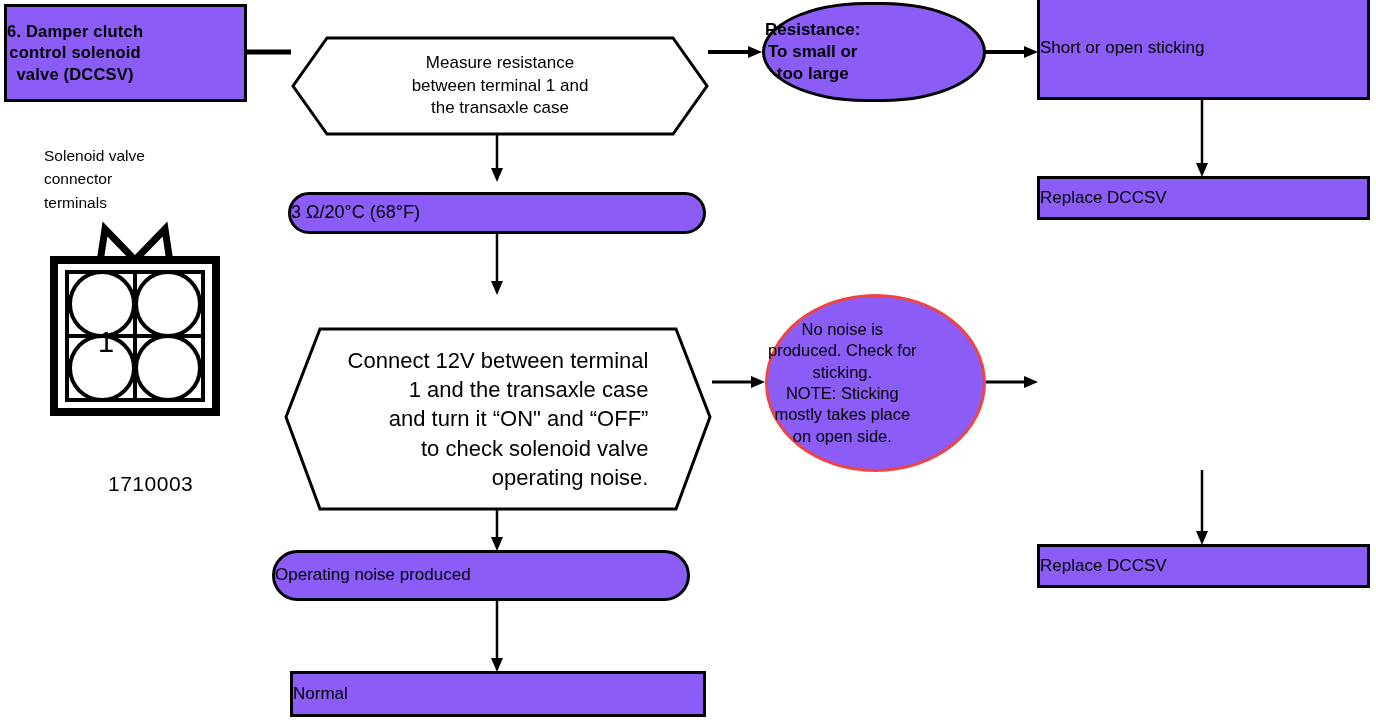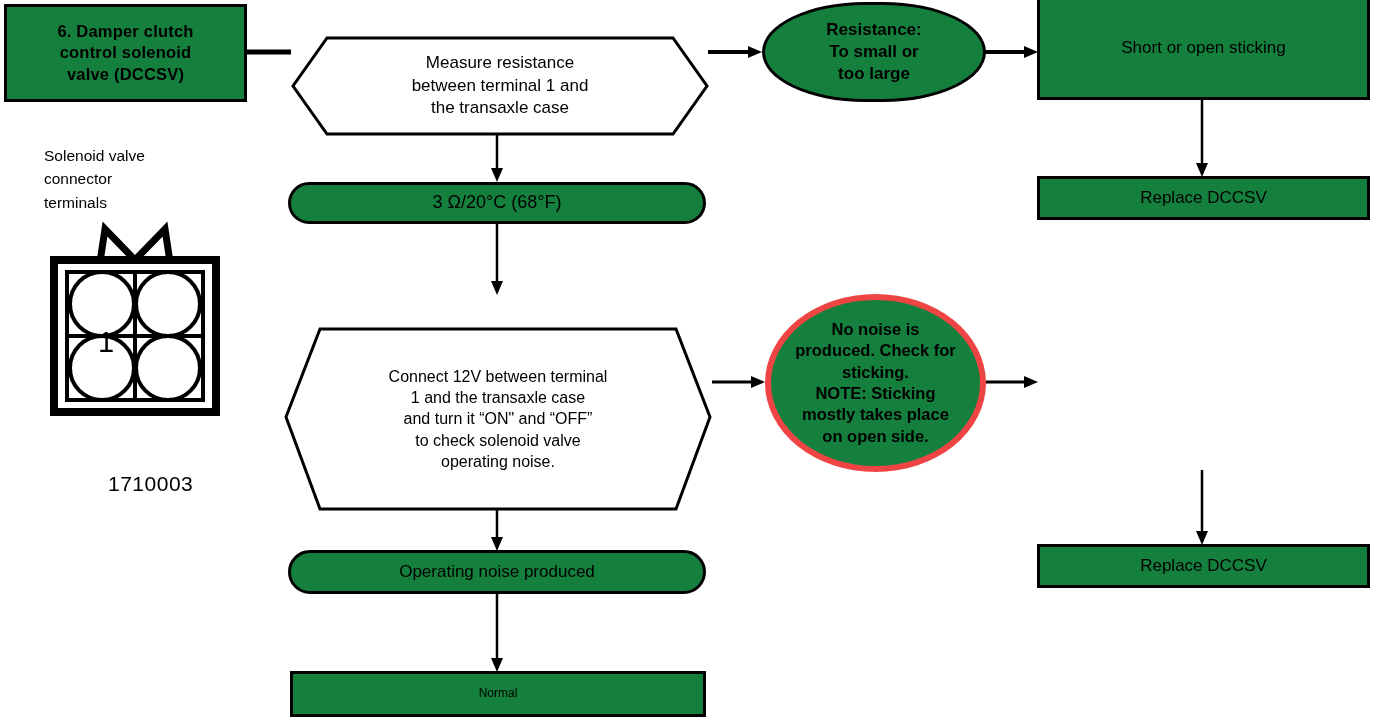--- a/index.html
+++ b/index.html
@@ -17,24 +17,23 @@
     width: 1376px;
     height: 724px;
     overflow: hidden;
     background: #ffffff;
   }
   .node {
     position: absolute;
     box-sizing: border-box;
     display: flex;
     align-items: center;
-    justify-content: center;
     text-align: center;
     color: #000;
-    background: #15803d;
+    background: #8b5cf6;
   }
   .node .txt {
     display: block;
     white-space: pre-line;
     line-height: 1.30;
   }
 
   
   .rect {
     border: 3px solid #000;
@@ -46,23 +45,22 @@
   }
 
   
   .stadium {
     border: 3px solid #000;
     border-radius: 999px;
   }
 
   
   .oval {
-    border: 6px solid #ef4444;
+    border: 3px solid #ef4444;
     border-radius: 50% / 50%;
-    font-weight: bold;
   }
   .oval-soft {
     border: 3px solid #000;
     border-radius: 46% / 50%;
   }
 
   
   .hex-wrap {
     position: absolute;
     margin-top: 32px;
@@ -208,29 +206,29 @@
   </div>
 
   <div class="node rect" style="left:1037px; top:-4px; width:333px; height:104px; font-size:17px;">
     <span class="txt">Short or open sticking</span>
   </div>
 
   <div class="node rect" style="left:1037px; top:176px; width:333px; height:44px; font-size:17px;">
     <span class="txt">Replace DCCSV</span>
   </div>
 
-  <div class="node stadium" style="left:288px; top:182px; width:418px; height:42px; font-size:18px;">
+  <div class="node stadium" style="left:288px; top:192px; width:418px; height:42px; font-size:18px;">
     <span class="txt">3 Ω/20°C (68°F)</span>
   </div>
 
   <div class="hex-wrap" style="left:284px; top:295px; width:428px; height:184px;">
     <svg width="428" height="184" viewBox="0 0 428 184">
       <polygon points="36,2 392,2 426,90 392,182 36,182 2,90" fill="#fff" stroke="#000" stroke-width="3"></polygon>
     </svg>
-    <div class="hex-label" style="font-size:16px;">
+    <div class="hex-label" style="font-size:22px;text-align:right;">
       <span class="txt">Connect 12V between  terminal
 1  and  the  transaxle  case
 and  turn it  “ON"  and  “OFF”
 to  check  solenoid  valve
 operating  noise.</span>
     </div>
   </div>
 
   <div class="node oval" style="left:765px; top:294px; width:221px; height:178px; font-size:16.5px;">
     <span class="txt">No noise is
@@ -239,21 +237,21 @@
 NOTE: Sticking
 mostly takes place
 on open side.</span>
   </div>
 
 
   <div class="node rect" style="left:1037px; top:544px; width:333px; height:44px; font-size:17px;">
     <span class="txt">Replace DCCSV</span>
   </div>
 
-  <div class="node stadium" style="left:288px; top:550px; width:418px; height:44px; font-size:17px;">
+  <div class="node stadium" style="left:272px; top:550px; width:418px; height:51px; font-size:17px;">
     <span class="txt">Operating noise produced</span>
   </div>
 
-  <div class="node rect" style="left:290px; top:671px; width:416px; height:46px; font-size:12px;">
+  <div class="node rect" style="left:290px; top:671px; width:416px; height:46px; font-size:17px;">
     <span class="txt">Normal</span>
   </div>
 
 </div>
 
 </body></html>

